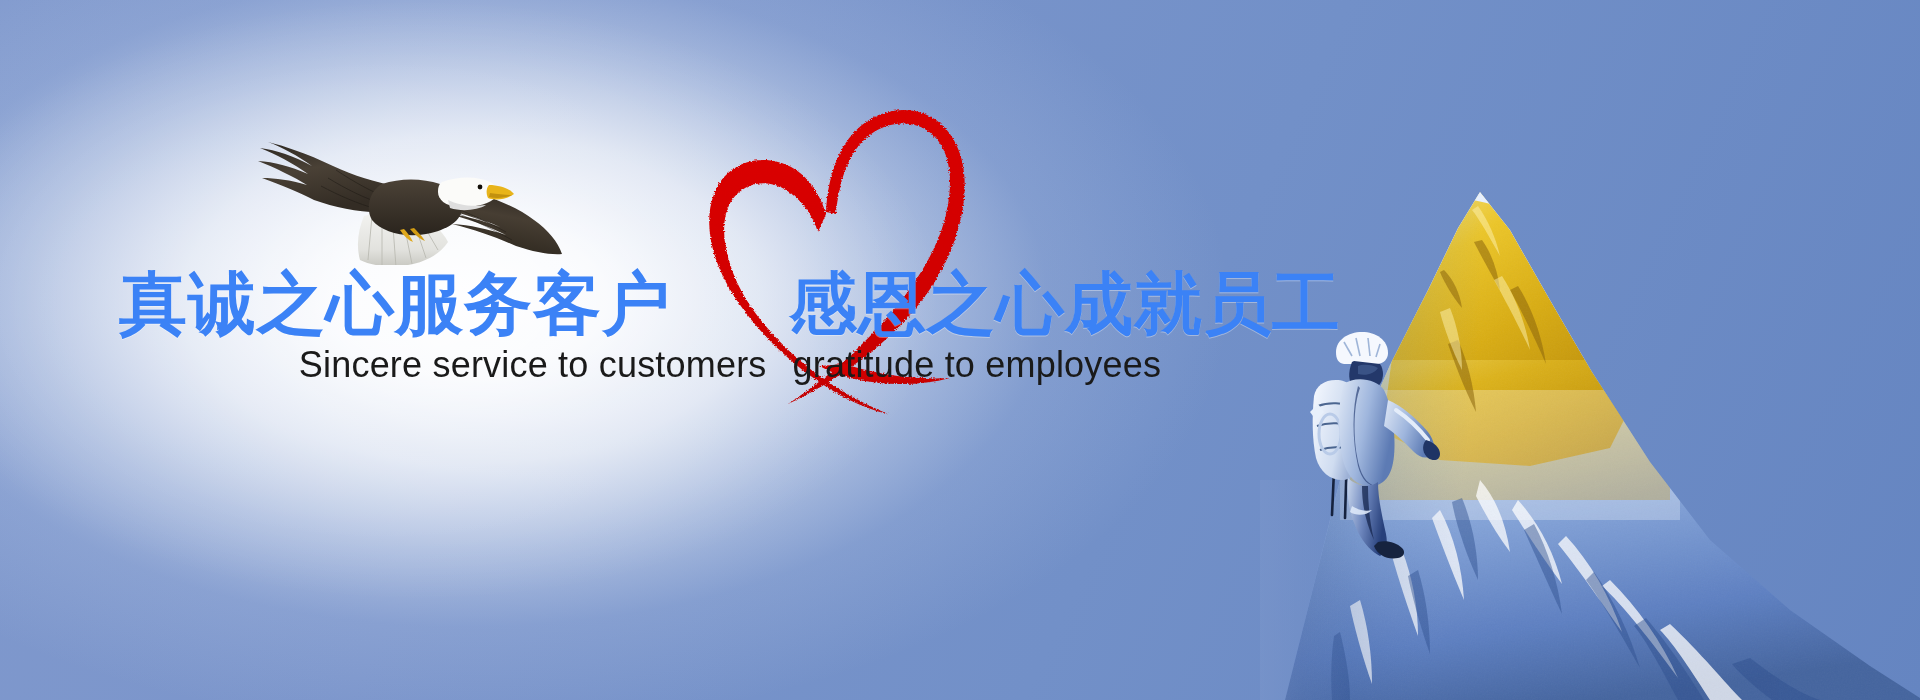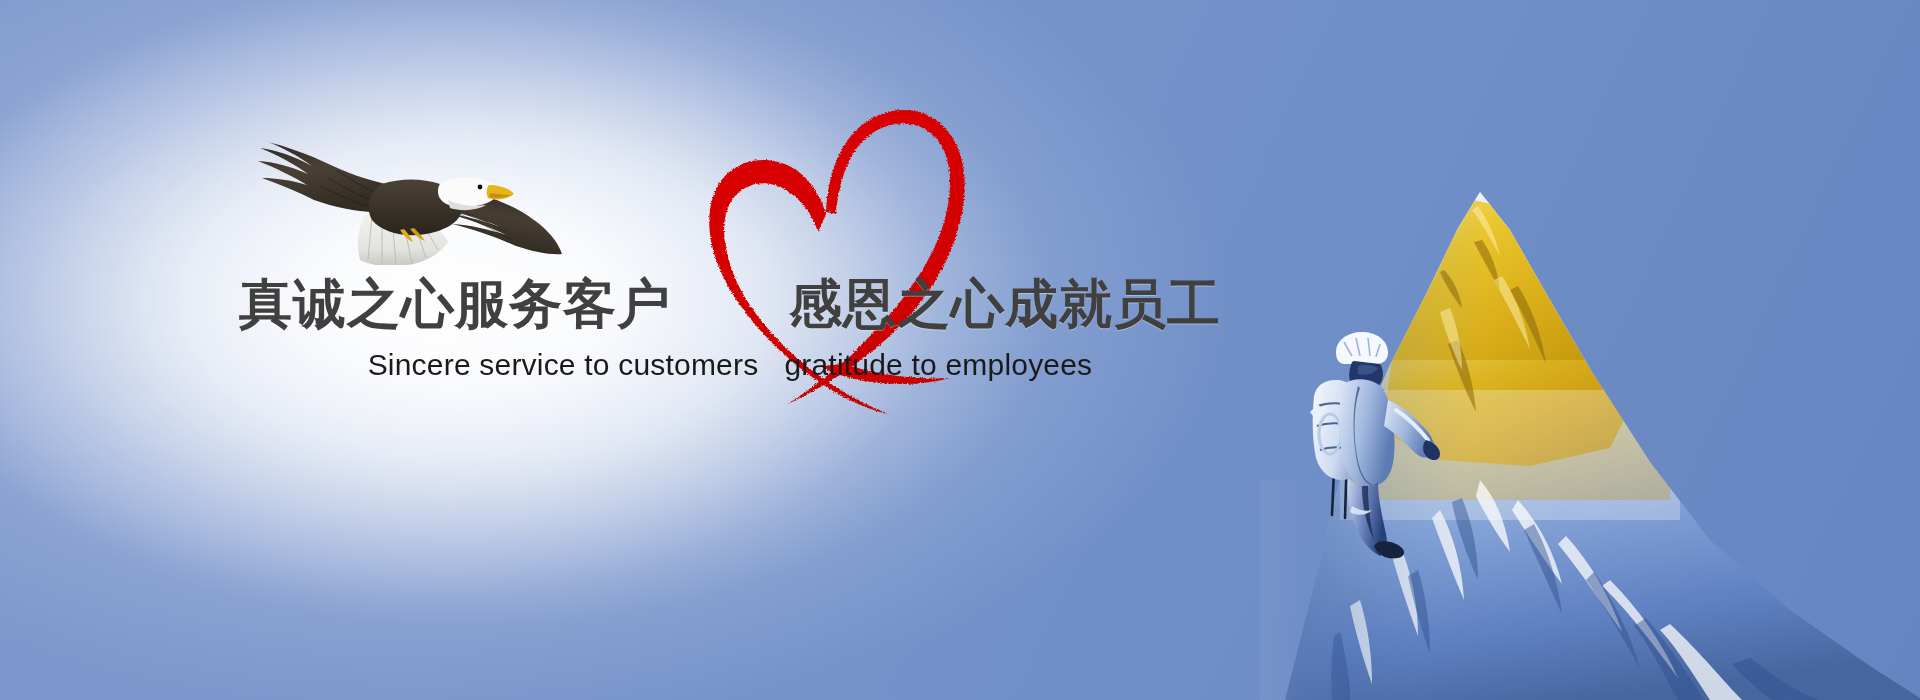--- a/index.html
+++ b/index.html
@@ -81,41 +81,41 @@
   .headline {
     position: absolute;
     left: 0;
     top: 274px;
     width: 1460px;
     text-align: center;
     white-space: nowrap;
   }
   .headline .hl-part {
     display: inline-block;
-    font-size: 53px;
+    font-size: 68px;
     line-height: 60px;
     font-weight: 700;
-    color: #404040;
+    color: #3b82f6;
     letter-spacing: 1px;
     font-family: "DejaVu Sans", "Liberation Sans", sans-serif;
     text-shadow: 0 1px 0 rgba(255,255,255,0.35);
   }
   .headline .hl-left { margin-right: 118px; }
 
   .subline {
     position: absolute;
     left: 0;
     top: 345px;
     width: 1460px;
     text-align: center;
     white-space: nowrap;
   }
   .subline .sl-part {
     display: inline-block;
-    font-size: 30px;
+    font-size: 36px;
     line-height: 40px;
     font-weight: 400;
     color: #1a1a1a;
     letter-spacing: 0.2px;
     font-family: "Liberation Sans", "DejaVu Sans", sans-serif;
   }
   .subline .sl-left { margin-right: 26px; }
 </style>
 </head>
 <body>

